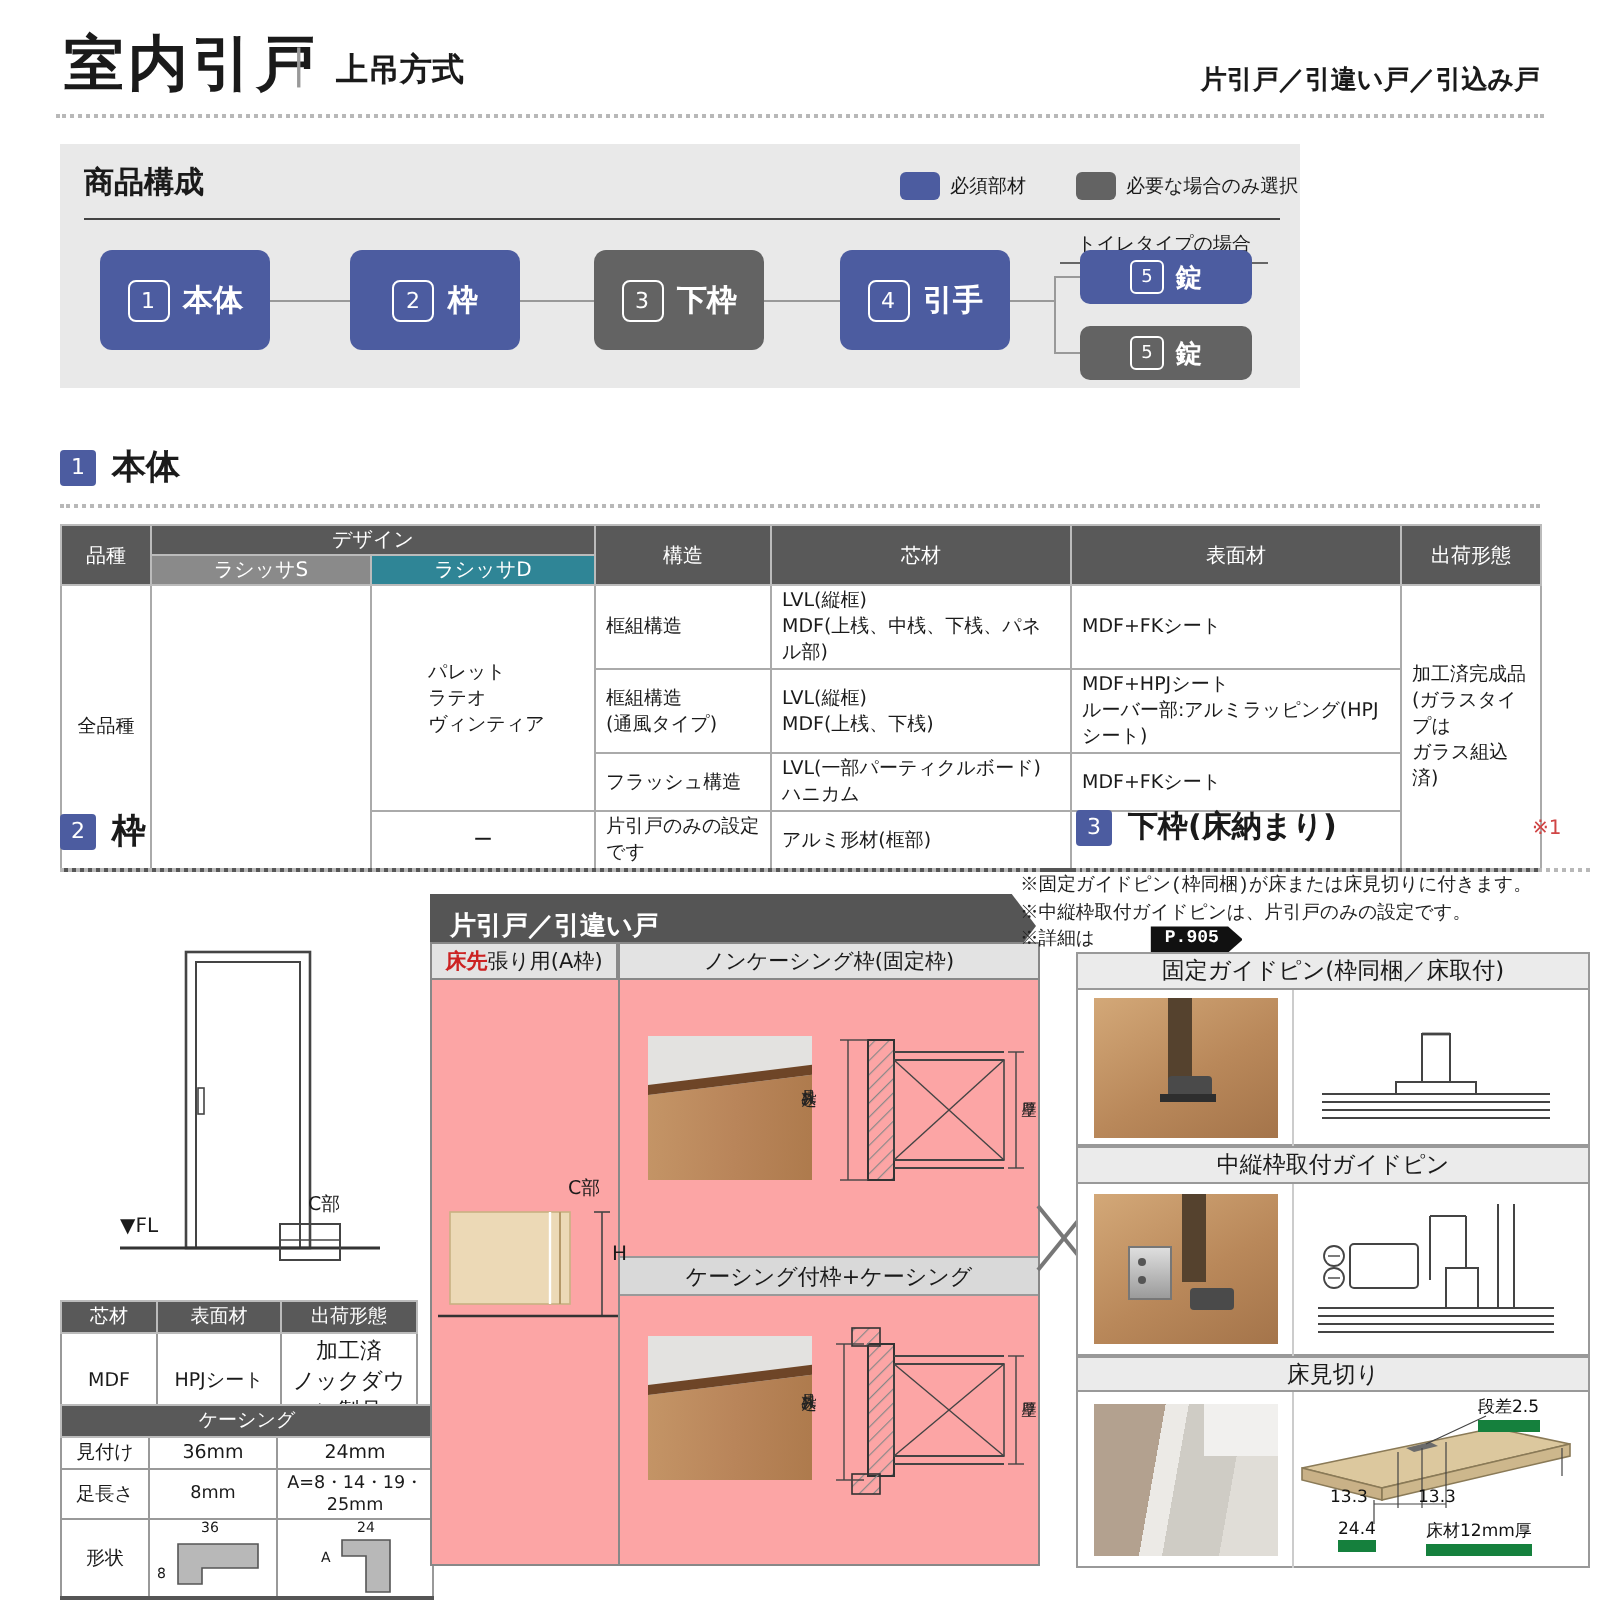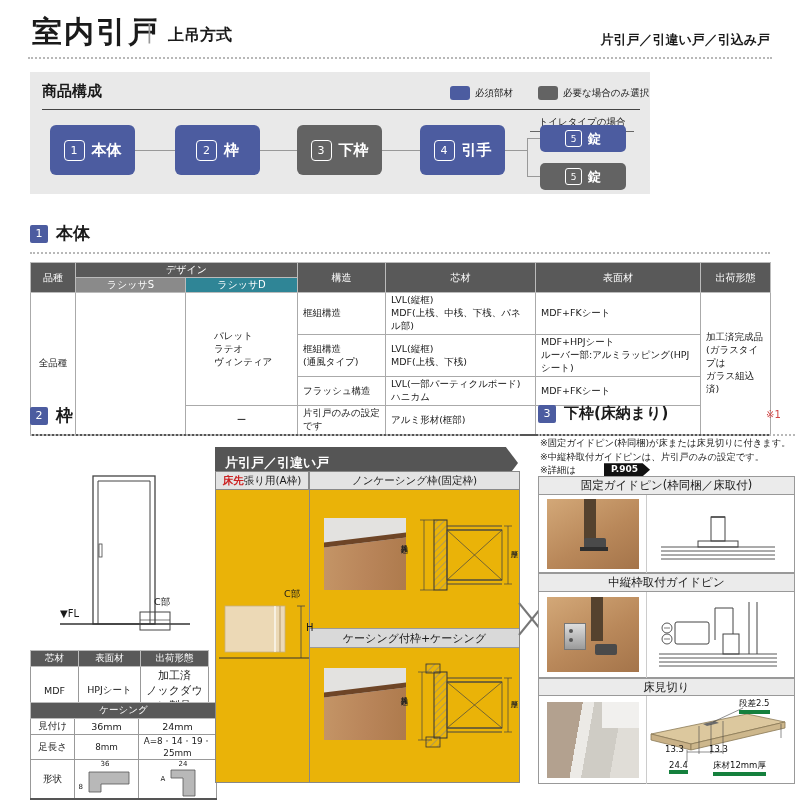--- a/index.html
+++ b/index.html
@@ -54,60 +54,60 @@
   
   .stab{position:absolute;border:1px solid #888;border-bottom:2px solid #555;background:#fff;}
   .stab th{background:#595959;color:#fff;font-size:9.5px;font-weight:normal;border:1px solid #bbb;padding:0;height:15px;}
   .stab td{border:1px solid #999;font-size:9.5px;text-align:center;padding:1px;}
 
   
   .banner{position:absolute;left:215px;top:447px;width:303px;height:32px;background:#555;color:#fff;
         font-size:13px;font-weight:bold;display:flex;align-items:center;padding-left:10px;box-sizing:border-box;
         clip-path:polygon(0 0,96% 0,100% 50%,96% 100%,0 100%);}
   .mpanel{position:absolute;left:215px;top:471px;width:305px;height:312px;border:1px solid #888;
-        box-sizing:border-box;background:#eab308;}
+        box-sizing:border-box;background:#fca5a5;}
   .mp-h{position:absolute;top:0;height:18px;background:#e3e3e3;border-bottom:1px solid #888;
         font-size:10.5px;display:flex;align-items:center;justify-content:center;box-sizing:border-box;}
   .mp-vline{position:absolute;left:93px;top:0;bottom:0;border-left:1px solid #888;}
   .mp-sub{position:absolute;left:94px;top:156px;right:0;height:18px;background:#d9d9d9;border-top:1px solid #999;
         border-bottom:1px solid #999;font-size:11px;display:flex;align-items:center;justify-content:center;}
   .red{color:#cc2222;font-weight:bold;}
   .ph-corner{position:absolute;width:82px;height:72px;background:#e3e2e0;overflow:hidden;}
   .ph-corner .wood{position:absolute;left:-16px;top:20px;width:104px;height:86px;transform:rotate(-7deg);
         background:linear-gradient(100deg,#c99c6c,#b9855a 55%,#aa7748);
         border-top:5px solid #6e4527;border-right:6px solid #7e502c;}
   .xsec{position:absolute;}
   .vlab{position:absolute;writing-mode:vertical-rl;font-size:7.5px;color:#222;letter-spacing:1px;}
 
   
   .bigx{position:absolute;left:516px;top:597px;}
 
   
-  .notes{position:absolute;left:540px;top:436px;font-size:9.3px;line-height:13.5px;color:#222;}
+  .notes{position:absolute;left:510px;top:436px;font-size:9.3px;line-height:13.5px;color:#222;font-family:Liberation Mono, monospace;}
   .note3{display:flex;align-items:center;gap:24px;}
   .ptag{background:#111;color:#fff;font-size:9px;font-weight:bold;margin-left:4px;height:13px;
         display:inline-flex;align-items:center;padding:0 12px 0 7px;
         clip-path:polygon(0 0,84% 0,100% 50%,84% 100%,0 100%);}
   .rbox{position:absolute;left:538px;width:257px;border:1px solid #999;box-sizing:border-box;background:#fff;}
   .rbox-h{height:17px;background:#ebebeb;border-bottom:1px solid #999;font-size:11.5px;
         display:flex;align-items:center;justify-content:center;}
   .rbox-body{position:relative;}
   .rbox-div{position:absolute;left:107px;top:0;bottom:0;border-left:1px solid #ccc;}
   .ph{position:absolute;overflow:hidden;}
   .ph-pin{background:linear-gradient(150deg,#d3a878,#b9885a 55%,#a4744a);}
   .ph-pin .edge{position:absolute;left:40%;top:0;width:13%;height:58%;background:#55422e;}
   .ph-pin .pin{position:absolute;left:40%;top:56%;width:24%;height:15%;background:#4a4a4a;border-radius:2px;}
   .ph-pin .pin2{position:absolute;left:36%;top:68%;width:30%;height:6%;background:#2e2e2e;}
   .ph-brk .plate{position:absolute;left:18%;top:34%;width:22%;height:34%;
         background:linear-gradient(180deg,#dedede,#9b9b9b);border:1px solid #777;}
   .ph-brk .dot{position:absolute;width:4px;height:4px;border-radius:50%;background:#555;}
   .ph-floor{background:linear-gradient(100deg,#b3a18f 0 34%,#eceae6 34% 45%,#cfccc5 45% 72%,#e0ddd7 72%);}
   .ph-floor .wallb{position:absolute;right:0;top:0;width:40%;height:34%;background:#f1f0ee;}
   .dlab{position:absolute;font-size:8.5px;color:#111;}
-  .dlab.u{border-bottom:4px solid #15803d;}
+  .dlab.u{border-bottom:6px solid #15803d;}
   .flr-diag{position:absolute;}
   svg .ln{stroke:#444;fill:none;}
 </style>
 </head>
 <body>
 
 <div class="page">
 
   <div class="hdr-title">室内引戸</div>
   <div class="hdr-sep">|</div>

